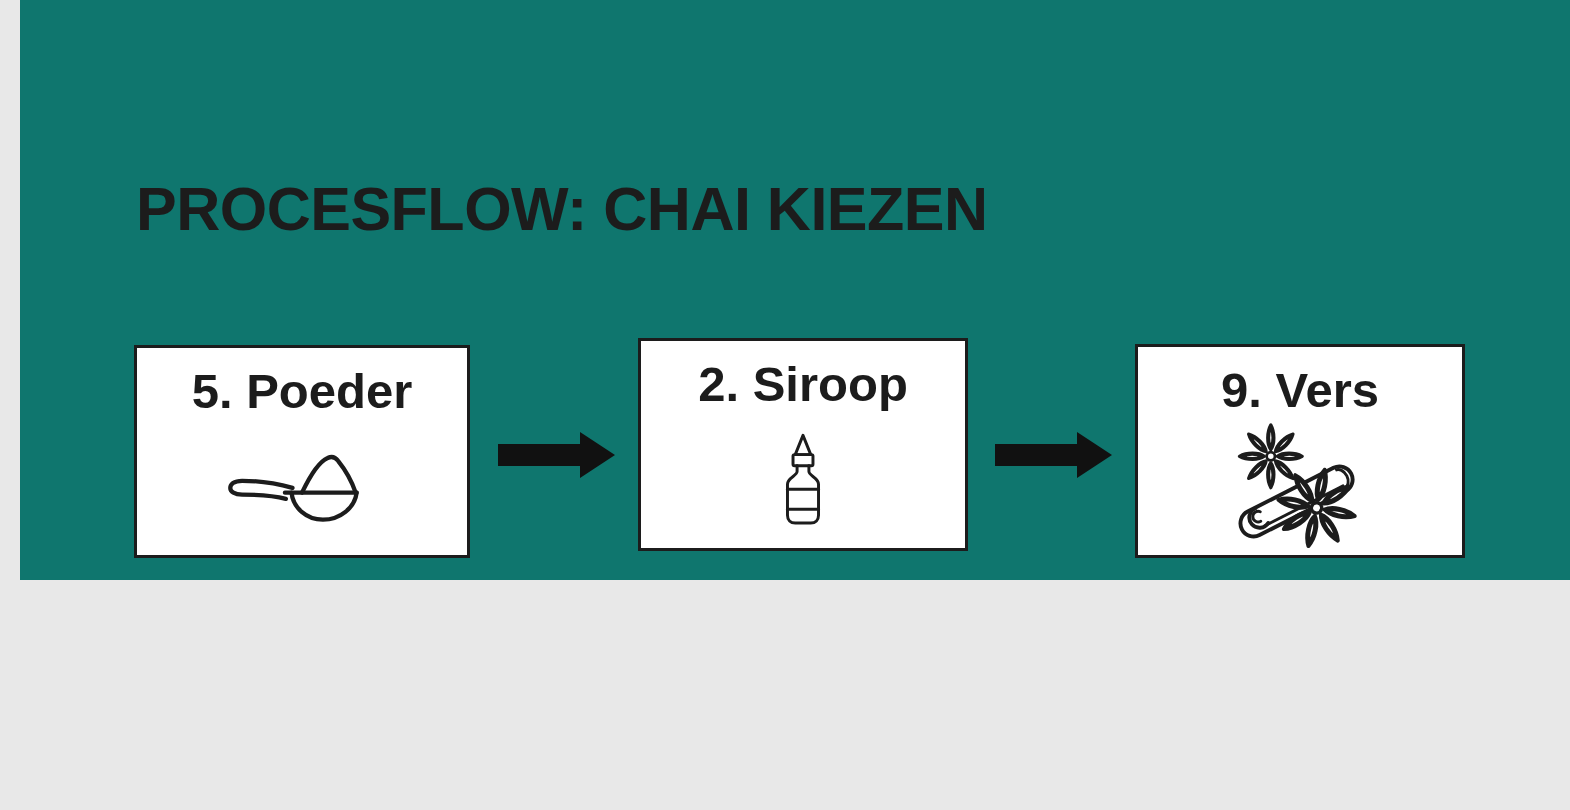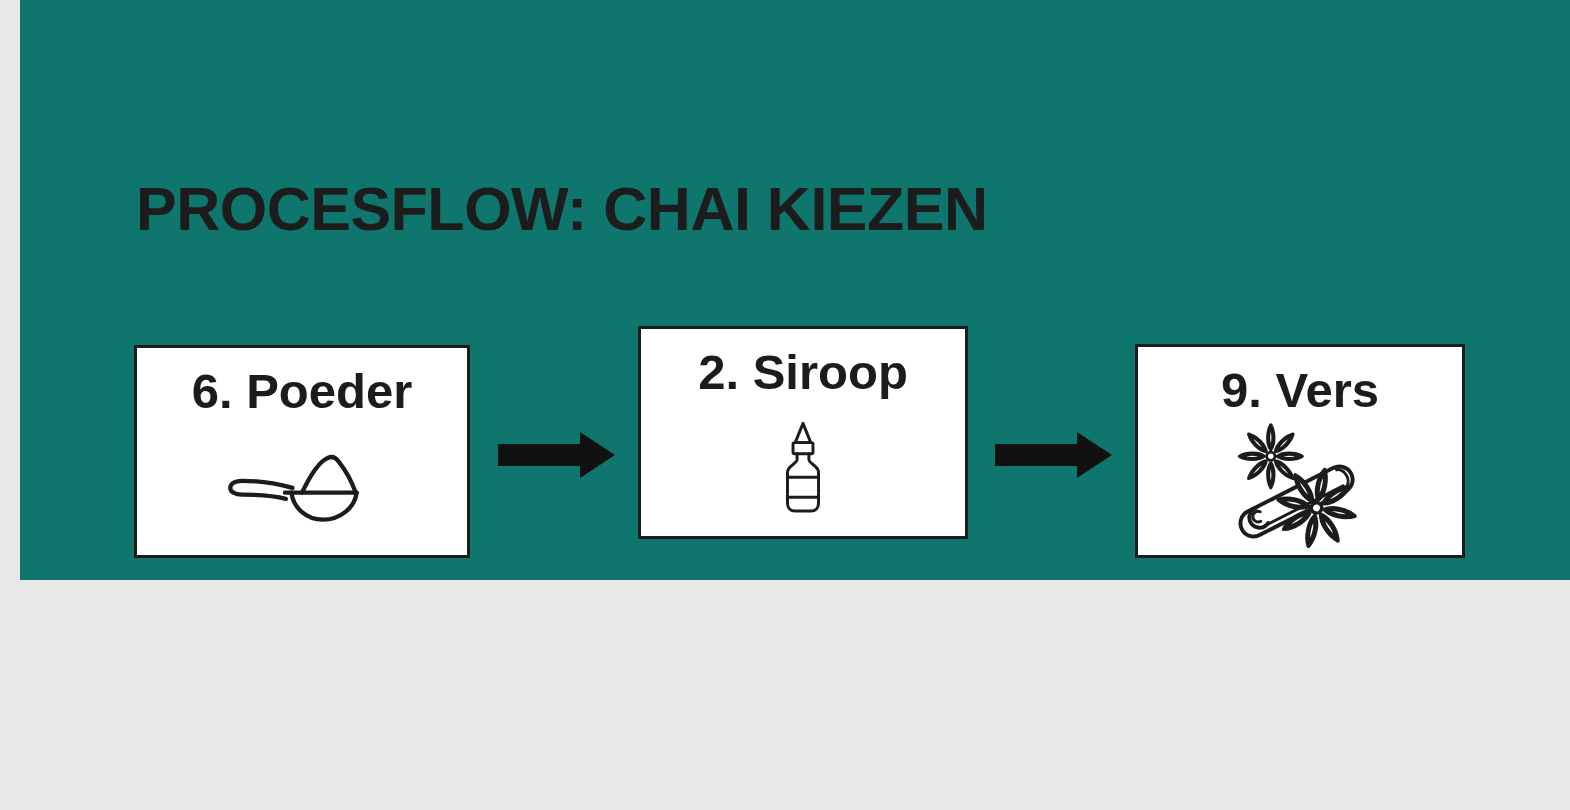--- a/index.html
+++ b/index.html
@@ -32,21 +32,21 @@
     position: absolute;
     box-sizing: border-box;
     background: #ffffff;
     border: 3px solid #1c1c1c;
     display: flex;
     flex-direction: column;
     align-items: center;
     padding-top: 18px;
   }
   .step-box.box-1 { left: 114px;  top: 345px; width: 336px; height: 213px; }
-  .step-box.box-2 { left: 618px;  top: 326px; width: 330px; height: 213px; justify-content: flex-end; }
+  .step-box.box-2 { left: 618px;  top: 338px; width: 330px; height: 213px; justify-content: flex-end; }
   .step-box.box-3 { left: 1115px; top: 344px; width: 330px; height: 214px; }
   .step-label {
     font-size: 49px;
     font-weight: 700;
     line-height: 1.05;
     white-space: nowrap;
     color: #1c1c1c;
   }
   .step-icon-wrap {
     flex: 1;
@@ -71,21 +71,21 @@
   }
 </style>
 </head>
 <body>
 
 <div class="canvas">
 
   <h1 class="page-title">PROCESFLOW: CHAI KIEZEN</h1>
 
   <div class="step-box box-1">
-    <div class="step-label">6. Poeder</div>
+    <div class="step-label">5. Poeder</div>
     <div class="step-icon-wrap">
       <svg width="152" height="96" viewBox="0 0 160 100" aria-hidden="true">
         <g class="ink-stroke" stroke-width="4.5">
 
           <path d="M70 52 C52 47 30 44.5 17 44.5 C8 44.5 4.5 48.5 4.5 52 C4.5 56 9 59 17 59 C33 59 50 60 63 63.5"></path>
 
           <path d="M69 57 C70.5 73 85 85.5 102 85.5 C120 85.5 135.5 73 137.5 57"></path>
 
           <path d="M62 57 L137.5 57"></path>
 

